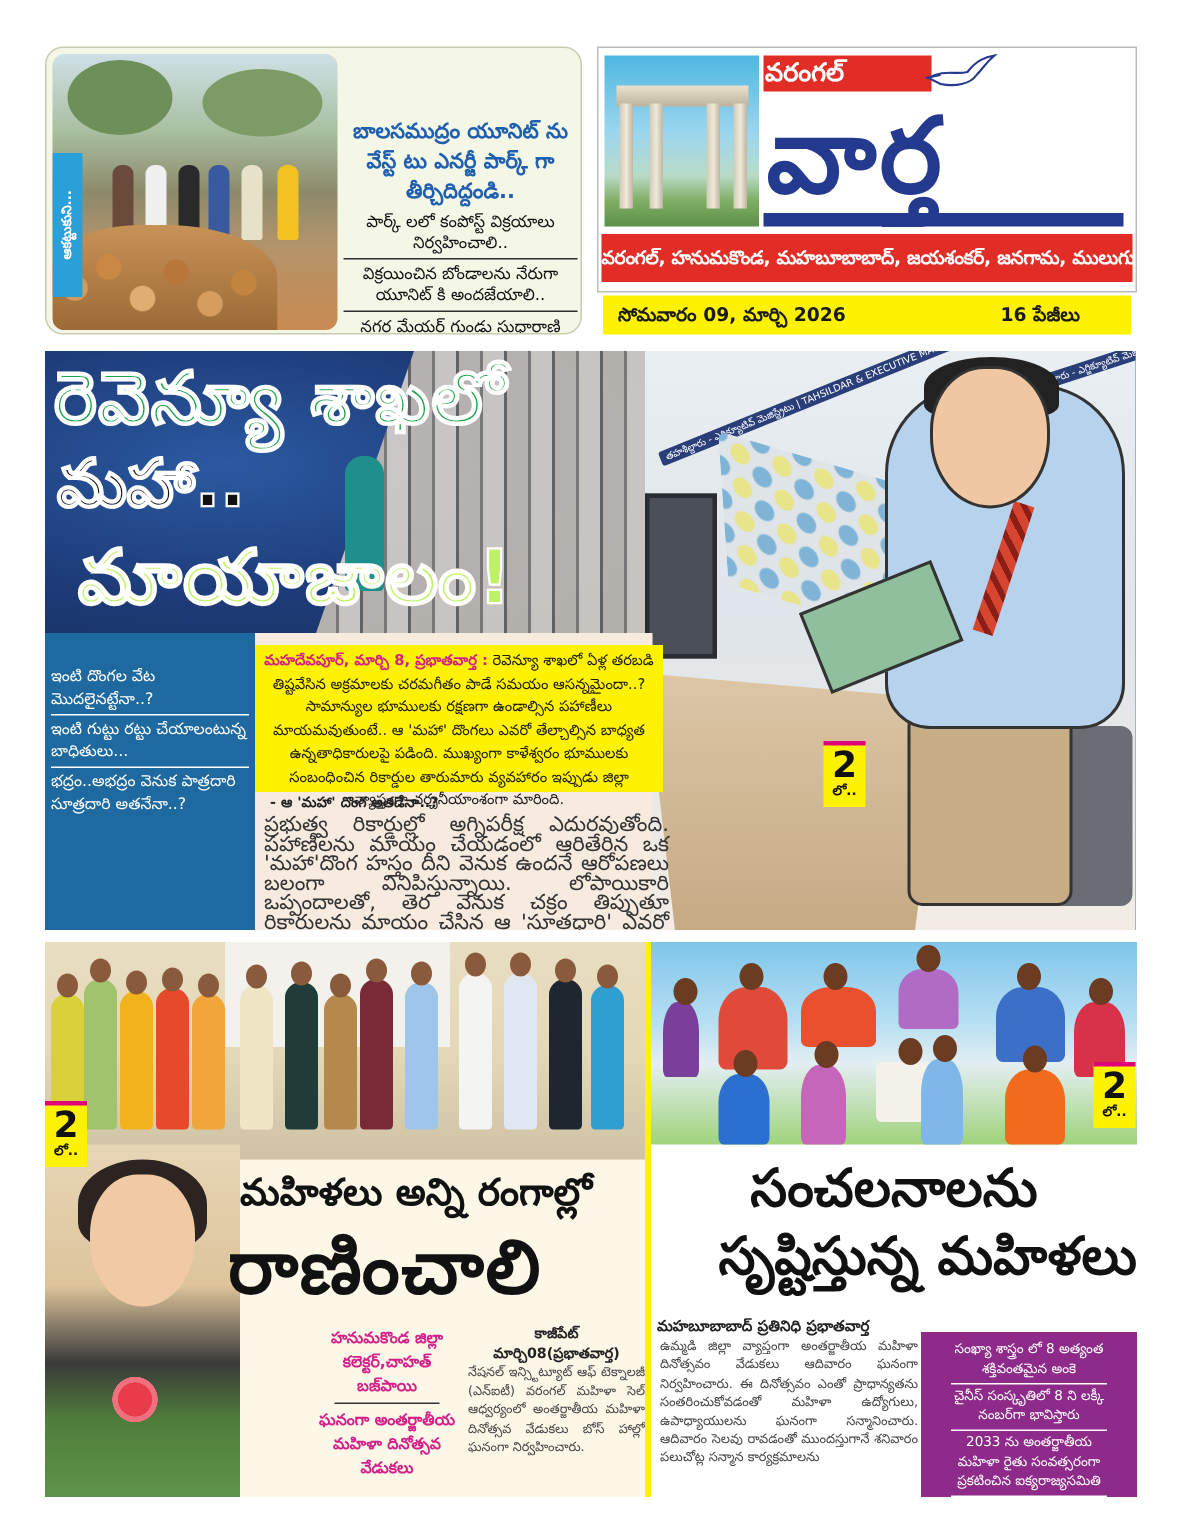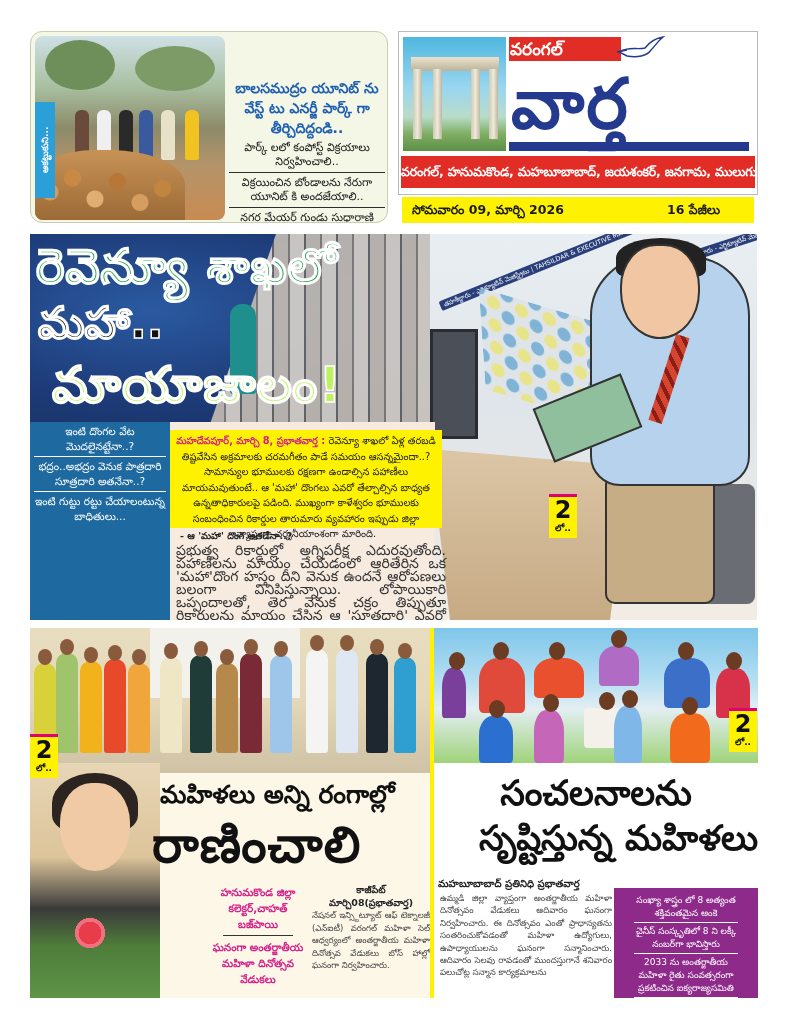--- a/index.html
+++ b/index.html
@@ -51,21 +51,21 @@
   #lead-archive { left: 180px; top: 0; width: 220px; height: 190px;
     background: repeating-linear-gradient(90deg, #cfc6b8 0 14px, #8a8378 14px 16px, #e6ddd0 16px 30px, #6e6a63 30px 32px),
                 #cfc6b8; opacity: .85; clip-path: polygon(30% 0, 100% 0, 100% 100%, 0 100%); }
   #lead-clerk { left: 200px; top: 70px; width: 26px; height: 90px; background: #1f8f8e; border-radius: 12px 12px 3px 3px; }
   #lead-cartoon { left: 400px; top: 0; width: 327px; height: 386px;
     background: linear-gradient(180deg, #e9eef2 0%, #dfe5ea 45%, #f2ece4 100%); }
   #lead-h1 { left: 6px; top: 4px; color: #19a24a; font-size: 48px; font-weight: bold; line-height: 56px; -webkit-text-stroke: 1.5px #ffffff; letter-spacing: 1px; white-space: nowrap; }
   #lead-h2 { left: 8px; top: 62px; color: #111; font-size: 44px; font-weight: bold; line-height: 54px; -webkit-text-stroke: 1.5px #ffffff; white-space: nowrap; }
   #lead-h3 { left: 4px; top: 120px; color: #bef264; font-size: 50px; font-weight: bold; line-height: 62px; -webkit-text-stroke: 1.5px #ffffff; white-space: nowrap; letter-spacing: 1px; margin-left: 18px; }
 
-  #lead-bullets { left: 0; top: 188px; width: 140px; height: 198px; background: #1e6aa0; padding: 0 4px; text-align: center; }
+  #lead-bullets { left: 0; top: 188px; width: 140px; height: 198px; background: #1e6aa0; padding: 20px 4px; }
   #lead-bullets .b { color: #fff; font-size: 10.5px; line-height: 15px; padding: 2px 0; border-bottom: 1px solid #ffffff; }
   #lead-bullets .b:last-child { border-bottom: none; }
 
   #lead-copy { left: 140px; top: 188px; width: 265px; height: 198px; background: #f7ebe0; }
   #lead-yellow { left: 140px; top: 196px; width: 272px; height: 98px; background: #fff200; padding: 3px 4px; font-size: 9.8px; line-height: 15.5px; text-align: center; color: #1a1a1a; }
   #lead-yellow .by { color: #d4218a; font-weight: bold; }
   #lead-kicker { left: 150px; top: 296px; font-size: 9.5px; font-weight: bold; color: #222; }
   #lead-body { left: 146px; top: 310px; width: 270px; font-size: 14px; line-height: 13px; color: #333; text-align: justify; }
 
   .jump { width: 28px; height: 44px; background: #fff200; border-top: 3px solid #e0007a; text-align: center; }
@@ -191,22 +191,22 @@
       <div class="t">లో..</div>
     </div>
   </div>
 
   <div id="lead-h1" class="abs">రెవెన్యూ శాఖలో</div>
   <div id="lead-h2" class="abs">మహా..</div>
   <div id="lead-h3" class="abs">మాయాజాలం!</div>
 
   <div id="lead-bullets" class="abs">
     <div class="b">ఇంటి దొంగల వేట మొదలైనట్టేనా..?</div>
+    <div class="b">ఇంటి గుట్టు రట్టు చేయాలంటున్న బాధితులు...</div>
     <div class="b">భద్రం..అభద్రం వెనుక పాత్రదారి సూత్రదారి అతనేనా..?</div>
-    <div class="b">ఇంటి గుట్టు రట్టు చేయాలంటున్న బాధితులు...</div>
   </div>
 
   <div id="lead-copy" class="abs"></div>
   <div id="lead-yellow" class="abs">
     <span class="by">మహదేవపూర్, మార్చి 8, ప్రభాతవార్త :</span>
     <span>రెవెన్యూ శాఖలో ఏళ్ల తరబడి తిష్టవేసిన అక్రమాలకు చరమగీతం పాడే సమయం ఆసన్నమైందా..? సామాన్యుల భూములకు రక్షణగా ఉండాల్సిన పహాణీలు మాయమవుతుంటే.. ఆ 'మహా' దొంగలు ఎవరో తేల్చాల్సిన బాధ్యత ఉన్నతాధికారులపై పడింది. ముఖ్యంగా కాళేశ్వరం భూములకు సంబంధించిన రికార్డుల తారుమారు వ్యవహారం ఇప్పుడు జిల్లా వ్యాప్తంగా చర్చనీయాంశంగా మారింది.</span>
   </div>
   <div id="lead-kicker" class="abs">- ఆ 'మహా' దొంగ అతడేనా..?</div>
   <div id="lead-body" class="abs">ప్రభుత్వ రికార్డుల్లో అగ్నిపరీక్ష ఎదురవుతోంది. పహాణీలను మాయం చేయడంలో ఆరితేరిన ఒక 'మహా'దొంగ హస్తం దీని వెనుక ఉందనే ఆరోపణలు బలంగా వినిపిస్తున్నాయి. లోపాయికారి ఒప్పందాలతో, తెర వెనుక చక్రం తిప్పుతూ రికార్డులను మాయం చేసిన ఆ 'సూత్రధారి' ఎవరో అధికారులకు తెలియని కాదనేది ప్రజల్లో గుసగుసలు. కానీ ఇప్పటి వరకు సాగుతున్న మౌనం వెనుక అసలు మర్మమేంటో అర్థం కాక బాధితులు తలలు పట్టుకుంటున్నారు.</div>
 </div>

